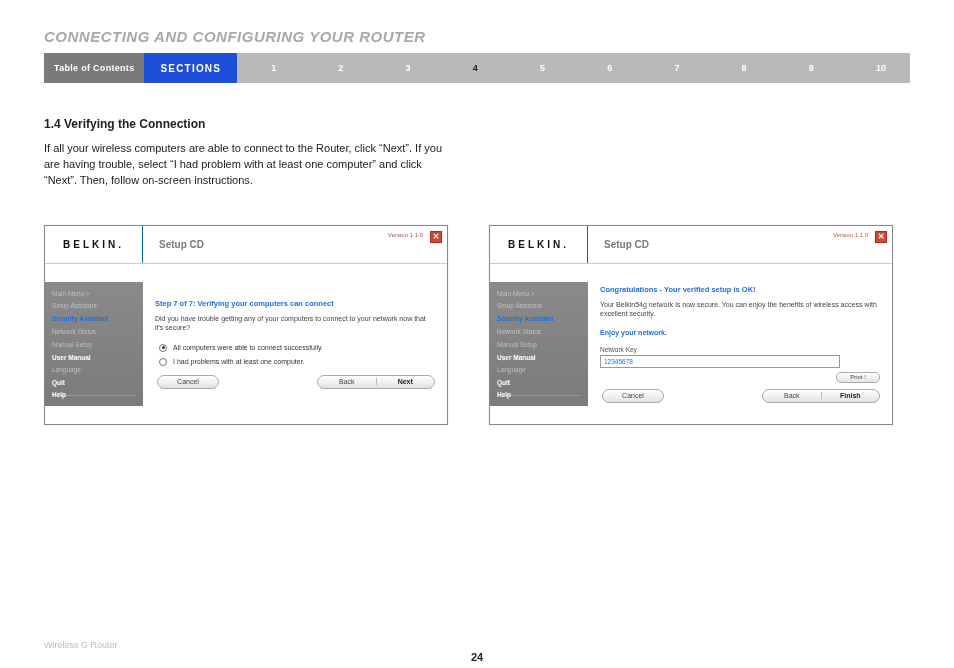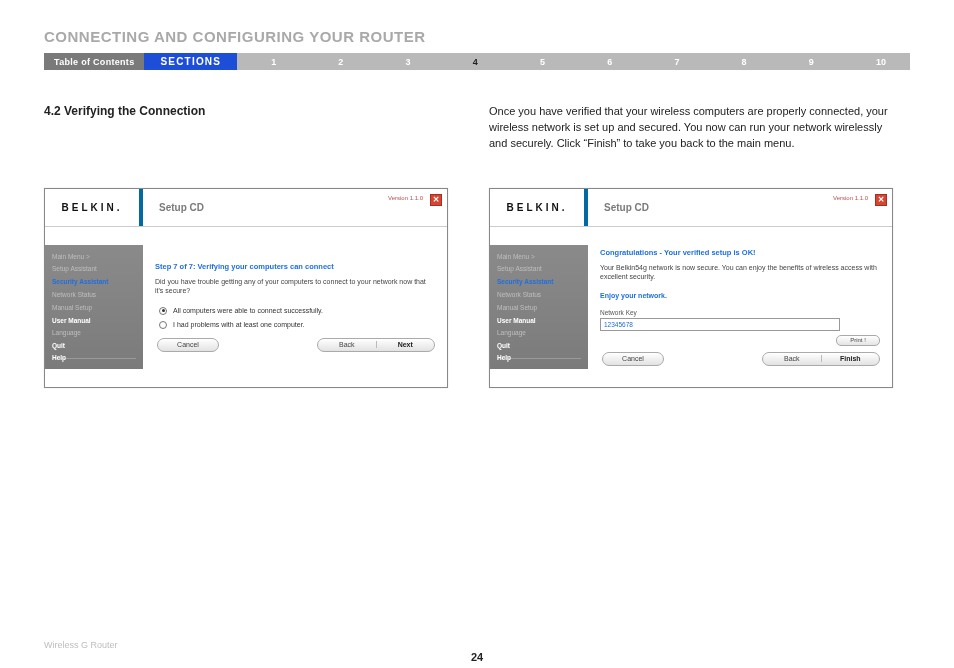--- a/index.html
+++ b/index.html
@@ -1,38 +1,38 @@
 <!DOCTYPE html>
 <html><head>
 <meta charset="utf-8">
 <style>
   * { box-sizing: border-box; margin: 0; padding: 0; }
   html, body { width: 954px; height: 668px; font-family: Arial, Helvetica, sans-serif; color: #222; background: #fff; }
   .page { padding: 28px 44px 16px 44px; height: 100%; position: relative; }
 
-  .page-title { font-size: 15px; font-weight: bold; letter-spacing: 0.5px; color: #a9a9a9; margin-bottom: 8px; text-transform: uppercase; }
-
-  .nav-bar { display: flex; align-items: stretch; height: 17px; font-size: 9px; font-weight: bold; color: #fff; }
+  .page-title { font-size: 15px; font-weight: bold; letter-spacing: 0.5px; color: #a9a9a9; margin-bottom: 8px; text-transform: uppercase; font-style: italic; }
+
+  .nav-bar { display: flex; align-items: stretch; height: 30px; font-size: 9px; font-weight: bold; color: #fff; }
   .nav-toc { background: #7a7a7a; color: #fff; padding: 0 10px; display: flex; align-items: center; letter-spacing: 0.3px; }
   .nav-sections { background: #1d4ed8; color: #fff; padding: 0 16px; display: flex; align-items: center; letter-spacing: 1.2px; font-size: 10px; }
   .nav-nums { background: #b9b9b9; flex: 1; display: flex; align-items: center; justify-content: space-between; padding: 0 18px 0 28px; color: #fff; }
   .nav-nums span { padding: 0 6px; }
   .nav-nums .current { color: #222; }
 
   .columns { display: flex; gap: 24px; margin-top: 34px; }
   .col { flex: 1; }
   .subheading { font-size: 12px; font-weight: bold; margin-bottom: 10px; color: #222; }
   .bodytext { font-size: 11px; line-height: 1.45; color: #222; max-width: 400px; }
 
   .shot-row { display: flex; gap: 24px; margin-top: 36px; }
   .shot-wrap { flex: 1; }
 
   .app { width: 404px; height: 200px; border: 1px solid #888; box-shadow: 0 0 1px rgba(0,0,0,.2); display: flex; flex-direction: column; font-size: 8px; background: #fff; }
   .app-header { height: 38px; display: flex; align-items: center; border-bottom: 1px solid #ccc; position: relative; background: #fff; }
-  .brand-cell { width: 98px; height: 100%; display: flex; align-items: center; justify-content: center; border-right: 4px solid #0369a1; }
+  .brand-cell { width: 98px; height: 100%; display: flex; align-items: center; justify-content: center; border-right: 1px solid #0369a1; }
   .brand { font-size: 10px; font-weight: 900; letter-spacing: 3px; color: #111; }
   .app-title-cell { flex: 1; display: flex; align-items: flex-end; padding-left: 16px; }
   .app-title { color: #7a7a7a; font-size: 10px; font-weight: bold; }
   .version { position: absolute; right: 24px; top: 6px; font-size: 6px; color: #c0504d; }
   .close-x { position: absolute; right: 5px; top: 5px; width: 12px; height: 12px; background: #d64531; color: #fff; display: flex; align-items: center; justify-content: center; font-size: 8px; font-weight: bold; border: 1px solid #a63020; line-height: 1; }
 
   .app-body { flex: 1; display: flex; min-height: 0; align-items: center; }
   .sidebar { width: 98px; background: linear-gradient(#8a8a8a,#7b7b7b); color: #c7c7c7; font-size: 6.5px; padding: 8px 7px 6px 7px; display: flex; flex-direction: column; position: relative; }
   .sidebar .menu { display: flex; flex-direction: column; gap: 5px; }
   .sidebar .mi { color: #bfbfbf; line-height: 1.2; }
@@ -83,24 +83,24 @@
       <span>6</span>
       <span>7</span>
       <span>8</span>
       <span>9</span>
       <span>10</span>
     </div>
   </div>
 
   <div class="columns">
     <div class="col">
-      <div class="subheading">4.2 Verifying the Connection</div>
+      <div class="subheading">1.4 Verifying the Connection</div>
+      <div class="bodytext">If all your wireless computers are able to connect to the Router, click “Next”. If you are having trouble, select “I had problem with at least one computer” and click “Next”. Then, follow on-screen instructions.</div>
     </div>
     <div class="col">
-      <div class="bodytext">Once you have verified that your wireless computers are properly connected, your wireless network is set up and secured. You now can run your network wirelessly and securely. Click “Finish” to take you back to the main menu.</div>
     </div>
   </div>
 
   <div class="shot-row">
 
     <div class="shot-wrap">
       <div class="app">
         <div class="app-header">
           <div class="brand-cell">
               <div class="brand">BELKIN.</div>

